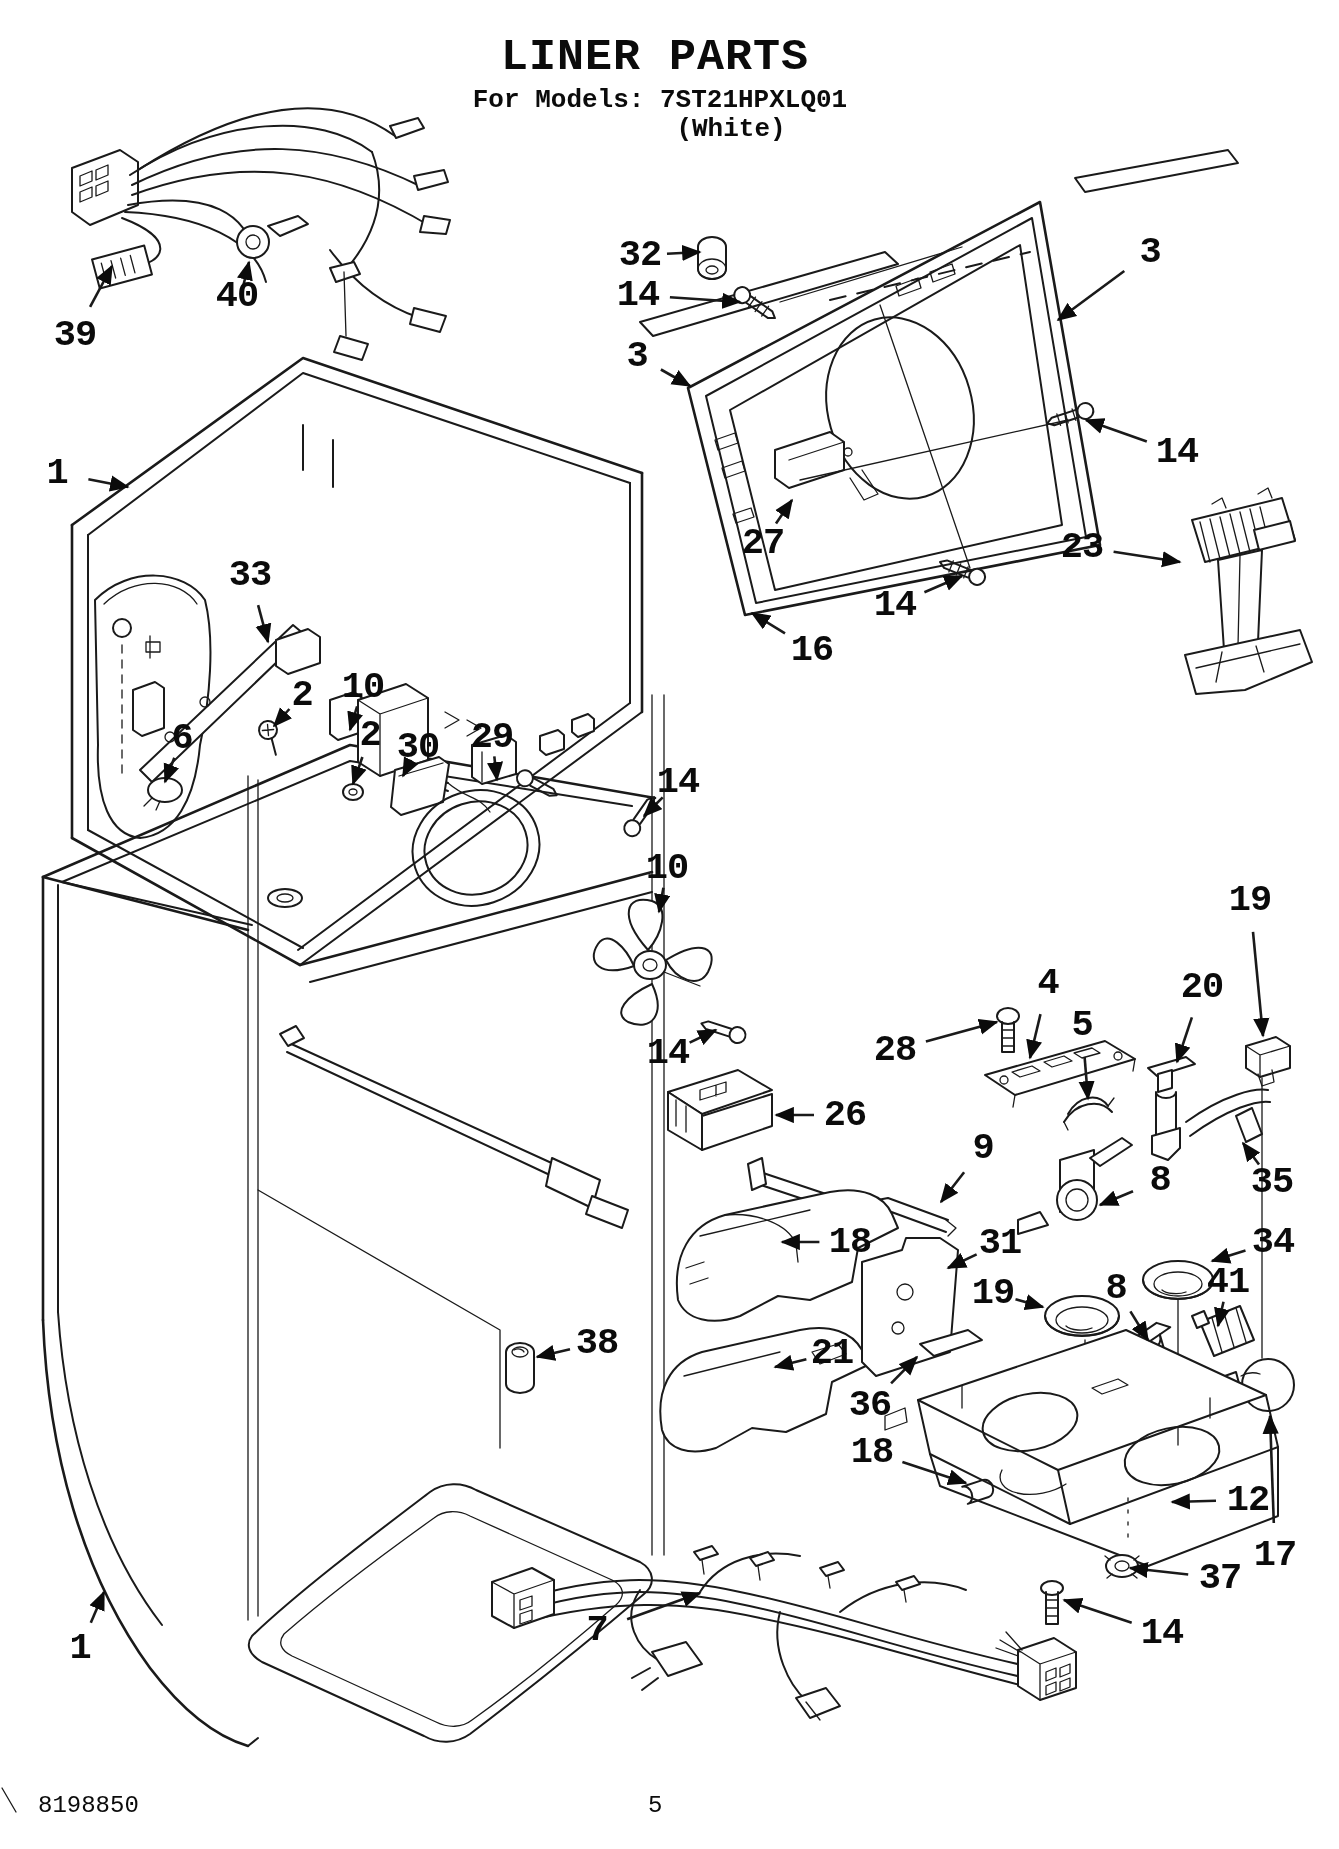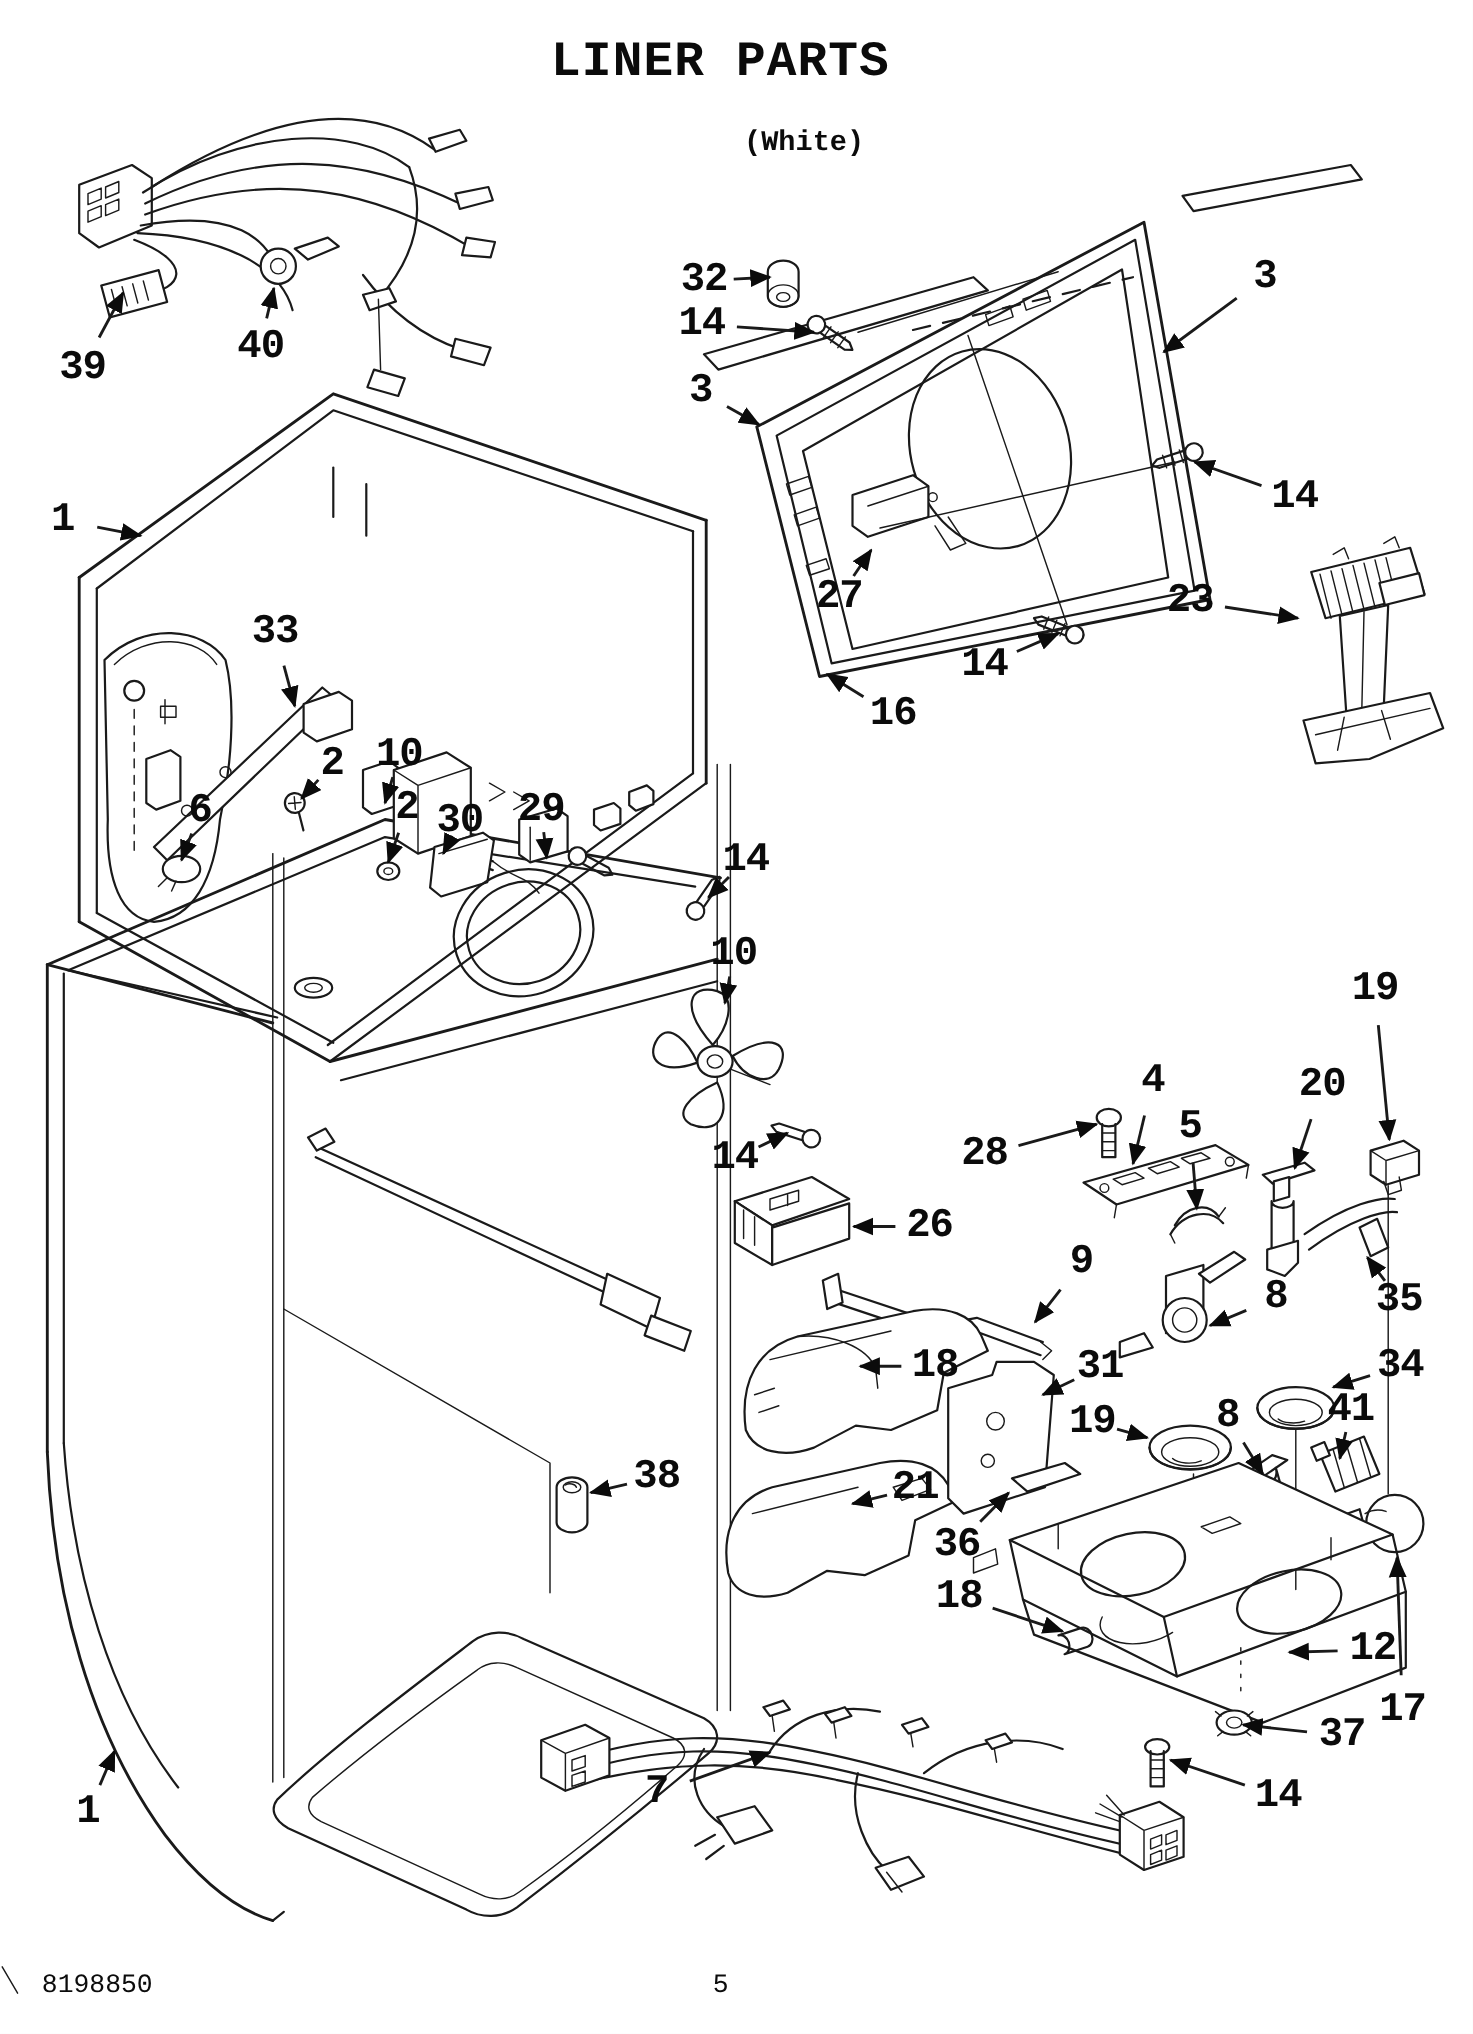--- a/index.html
+++ b/index.html
@@ -478,28 +478,29 @@
         <line x1="1273.8" y1="1523.0" x2="1270" y2="1416" stroke="#1a1a1a" stroke-width="2.6" marker-end="url(#ah)"></line>
         <line x1="1188.2" y1="1574.5" x2="1130" y2="1568" stroke="#1a1a1a" stroke-width="2.6" marker-end="url(#ah)"></line>
         <line x1="1131.7" y1="1622.8" x2="1064" y2="1600" stroke="#1a1a1a" stroke-width="2.6" marker-end="url(#ah)"></line>
         <line x1="627.1" y1="1619.2" x2="700" y2="1593" stroke="#1a1a1a" stroke-width="2.6" marker-end="url(#ah)"></line>
         <line x1="570.0" y1="1349.3" x2="537" y2="1357" stroke="#1a1a1a" stroke-width="2.6" marker-end="url(#ah)"></line>
         <line x1="90.8" y1="1622.8" x2="104" y2="1592" stroke="#1a1a1a" stroke-width="2.6" marker-end="url(#ah)"></line>
       </g>
   </svg>
 
   <div class="title-line" id="title-heading" style="left:655px;top:57px;">LINER PARTS</div>
+  <div class="title-line" id="title-models" style="left:660px;top:100px;">For Models: 7ST21HPXLQ01</div>
   <div class="title-line" id="title-finish" style="left:731px;top:129px;">(White)</div>
 
   <div class="footer-text" id="footer-part">8198850</div>
   <div class="footer-text" id="footer-page">5</div>
 
 <div class="callout" style="left: 57px; top: 473px;">1</div>
     <div class="callout" style="left: 75px; top: 335px;">39</div>
-    <div class="callout" style="left: 237px; top: 316px;">40</div>
+    <div class="callout" style="left: 237px; top: 296px;">40</div>
     <div class="callout" style="left: 640px; top: 255px;">32</div>
     <div class="callout" style="left: 638px; top: 295px;">14</div>
     <div class="callout" style="left: 637px; top: 356px;">3</div>
     <div class="callout" style="left: 1150px; top: 252px;">3</div>
     <div class="callout" style="left: 1177px; top: 452px;">14</div>
     <div class="callout" style="left: 763px; top: 543px;">27</div>
     <div class="callout" style="left: 895px; top: 605px;">14</div>
     <div class="callout" style="left: 812px; top: 650px;">16</div>
     <div class="callout" style="left: 1082px; top: 547px;">23</div>
     <div class="callout" style="left: 250px; top: 575px;">33</div>

